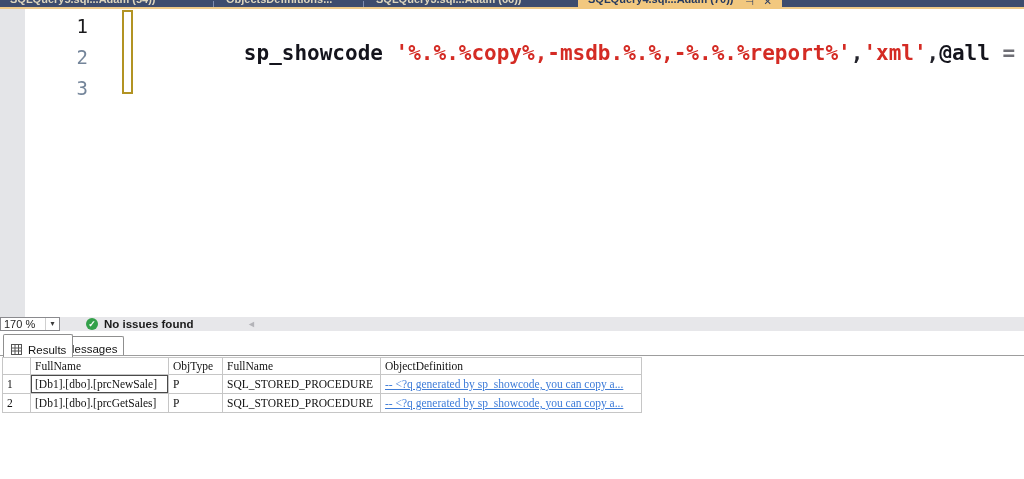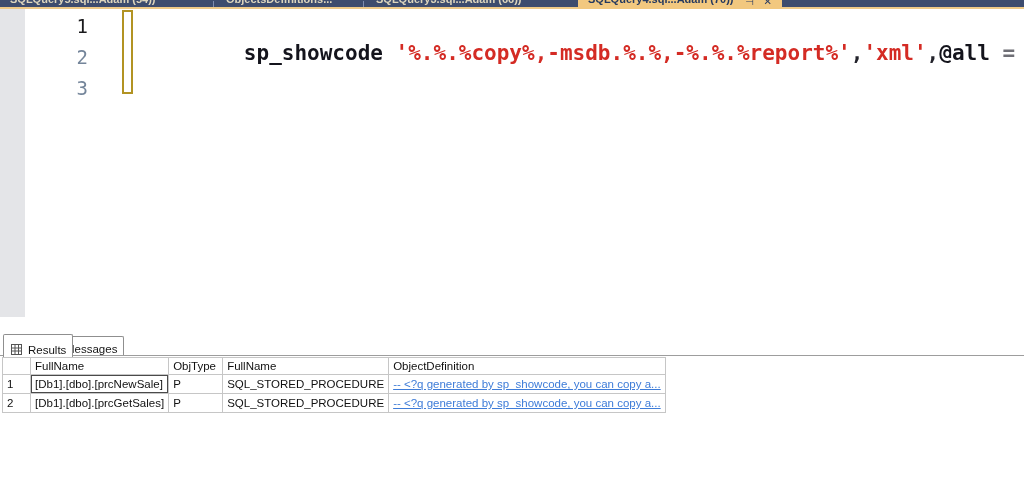--- a/index.html
+++ b/index.html
@@ -54,21 +54,21 @@
   .rtab{position:absolute;display:flex;align-items:center;gap:5px;background:#fff;
         border:1px solid #8f8f8f;border-bottom:none;font-size:11.5px;color:#141414;
         box-sizing:border-box;padding:0 6px;border-radius:2px 2px 0 0;cursor:pointer;}
   .rtab.selected{left:3px;top:3px;height:30px;z-index:3;}
   .rtab.unselected{left:58px;top:5px;height:19px;z-index:1;flex-direction:column;}
   .rtabs-underline{position:absolute;left:0;top:24px;width:1024px;height:1px;background:#9d9d9d;z-index:2;}
 
   table.grid{position:absolute;left:2px;top:26px;border-collapse:collapse;table-layout:fixed;
              font-size:11.5px;color:#111;border:1px solid #9b9b9b;z-index:4;background:#fff;}
   table.grid th,table.grid td{border:1px solid #c6c6c6;padding:0 4px;white-space:nowrap;
-             overflow:hidden;text-align:left;font-weight:400;}
+             overflow:hidden;text-align:left;font-weight:400;font-family:Liberation Serif, serif;}
   table.grid th{height:16px;background:#ffffff;}
   table.grid td{height:18px;background:#ffffff;}
   td.rowhdr{background:#fbfbfb;}
   td.sel-cell{box-shadow:inset 0 0 0 1px #4a4a4a;background:#eef1f4;}
   .linktext{color:#3e7cd8;text-decoration:underline;cursor:pointer;}
 </style>
 </head>
 <body>
 
 <div class="screen">
@@ -99,20 +99,29 @@
       <div class="ln">1</div>
       <div class="ln">2</div>
       <div class="ln">3</div>
     </div>
     <div class="change-box"></div>
     <div class="codeline">
       <span class="tok-ident">sp_showcode </span><span class="tok-string">'%.%.%copy%,-msdb.%.%,-%.%.%report%'</span><span class="tok-punct">,</span><span class="tok-string">'xml'</span><span class="tok-punct">,</span><span class="tok-ident">@all</span><span class="tok-op"> = </span>
     </div>
   </div>
 
+  <div class="statusbar">
+    <div class="zoom-combo">
+      <span class="zoom-value">170 %</span>
+      <span class="zoom-arrow">▾</span>
+    </div>
+    <div class="health">✓</div>
+    <div class="status-text">No issues found</div>
+    <div class="hscroll-arrow">◄</div>
+  </div>
 
   <div class="results">
     <div class="rtab selected">
       <svg width="13" height="13">
         <rect x="1.5" y="1.5" width="10" height="10" fill="#fff" stroke="#555"></rect>
         <path d="M1.5 5h10 M1.5 8h10 M5 1.5v10 M8.5 1.5v10" stroke="#555" fill="none"></path>
       </svg>
       <span>Results</span>
     </div>
     <div class="rtab unselected">

